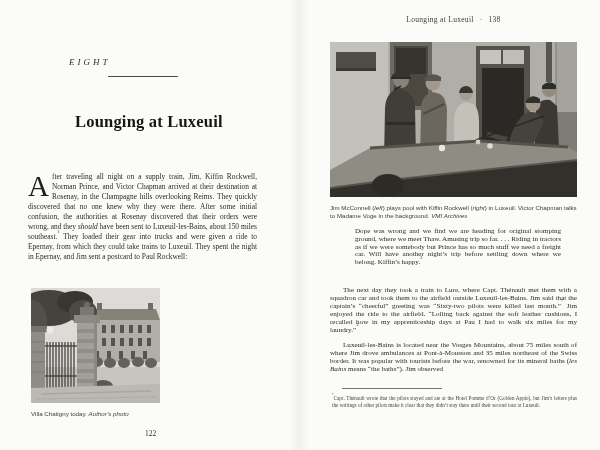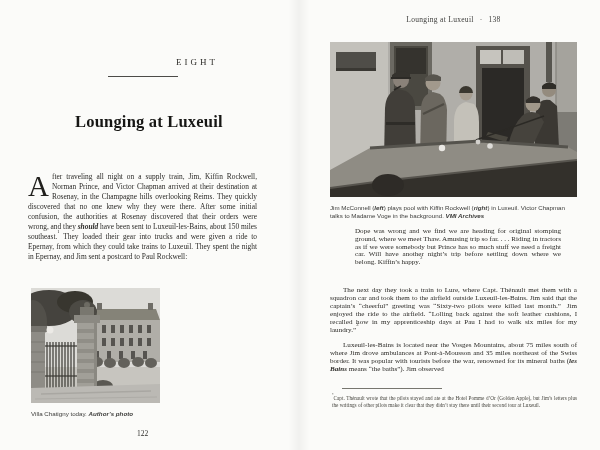--- a/index.html
+++ b/index.html
@@ -3,47 +3,47 @@
 <meta charset="utf-8">
 <style>
   html,body{margin:0;padding:0;background:#e9e9e7;}
   .spread{
     position:relative;width:600px;height:450px;background:#fbfbf9;
     font-family:"Liberation Serif", serif;color:#2b2a27;overflow:hidden;
   }
   .gutter{position:absolute;left:288px;top:0;width:22px;height:450px;
     background:linear-gradient(to right, rgba(0,0,0,0), rgba(0,0,0,0.045), rgba(0,0,0,0));}
   
-  .chapter-number{position:absolute;top:57px;left:81px;width:137px;text-align:right;
-    font-size:9px;letter-spacing:3px;color:#2e2d2a;}
+  .chapter-number{position:absolute;top:57px;left:69px;width:137px;text-align:left;
+    font-size:9px;letter-spacing:3px;color:#2e2d2a;font-style:italic;}
   .chapter-rule{position:absolute;top:76px;left:108px;width:70px;border-top:1px solid #4c4b48;}
   .chapter-title{position:absolute;top:112px;left:75px;margin:0;font-size:16.5px;font-weight:bold;
     letter-spacing:0.2px;color:#161614;}
   .body-text{position:absolute;left:28px;top:172px;width:229px;margin:0;
     font-size:7.4px;line-height:10px;text-align:justify;}
   .dropcap{float:left;font-size:29px;line-height:24px;padding:2px 3px 0 0;color:#21201d;}
   .fig-left{position:absolute;left:31px;top:288px;width:129px;margin:0;}
   .fig-right{position:absolute;left:330px;top:42px;width:247px;margin:0;}
   .caption{font-family:"Liberation Sans", sans-serif;font-size:6.2px;line-height:7.8px;
     color:#3c3c3a;margin-top:7px;text-align:left;}
-  .folio-left{position:absolute;top:429px;left:28px;width:229px;text-align:center;font-size:7.5px;color:#2f2e2b;}
+  .folio-left{position:absolute;top:429px;left:36px;width:229px;text-align:center;font-size:7.5px;color:#2f2e2b;}
   
   .running-header{position:absolute;top:15px;left:330px;width:247px;display:flex;
     justify-content:center;gap:6px;font-size:7.5px;color:#3b3b39;letter-spacing:0.3px;}
   .quote{position:absolute;left:355px;top:228px;width:206px;margin:0;
     font-size:7.1px;line-height:7.8px;text-align:justify;}
   .para{position:absolute;left:330px;width:247px;margin:0;
     font-size:7.1px;line-height:7.9px;text-align:justify;text-indent:13px;}
   .para-1{top:287px;}
   .para-2{top:342px;}
   .fn-rule{position:absolute;left:342px;top:388px;width:100px;border-top:1px solid #77766f;}
   .footnote{position:absolute;left:332px;top:395px;width:245px;margin:0;
     font-size:5.2px;line-height:6.8px;text-align:justify;color:#46453f;}
   .note{font-size:0.62em;position:relative;top:-0.45em;line-height:0;}
-  em{font-style:italic;font-weight:bold;}
+  em{font-style:italic;}
   svg{display:block;}
 </style>
 </head>
 <body>
 
 <div class="spread">
   <div class="gutter"></div>
 
   <div>
     <div class="chapter-number">EIGHT</div>

